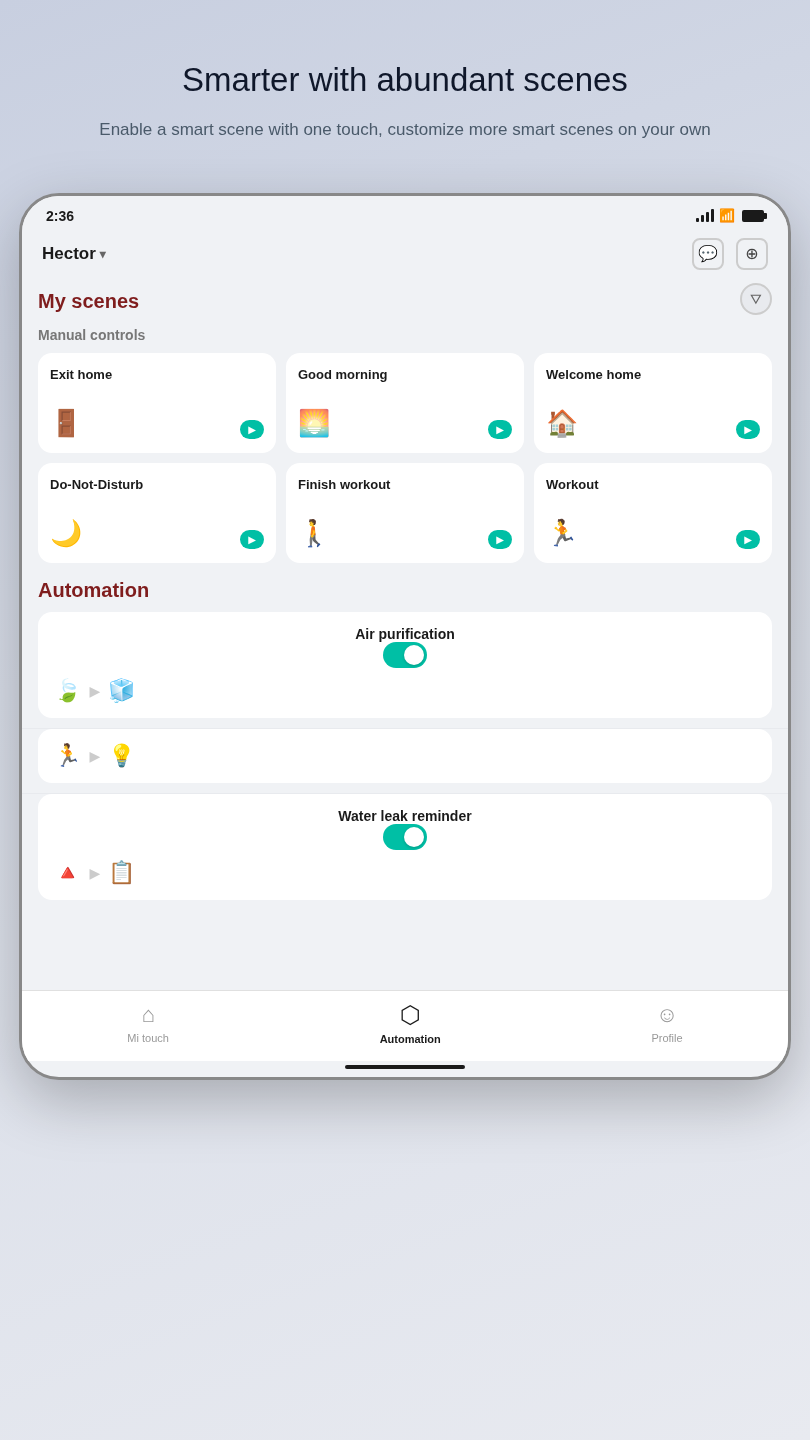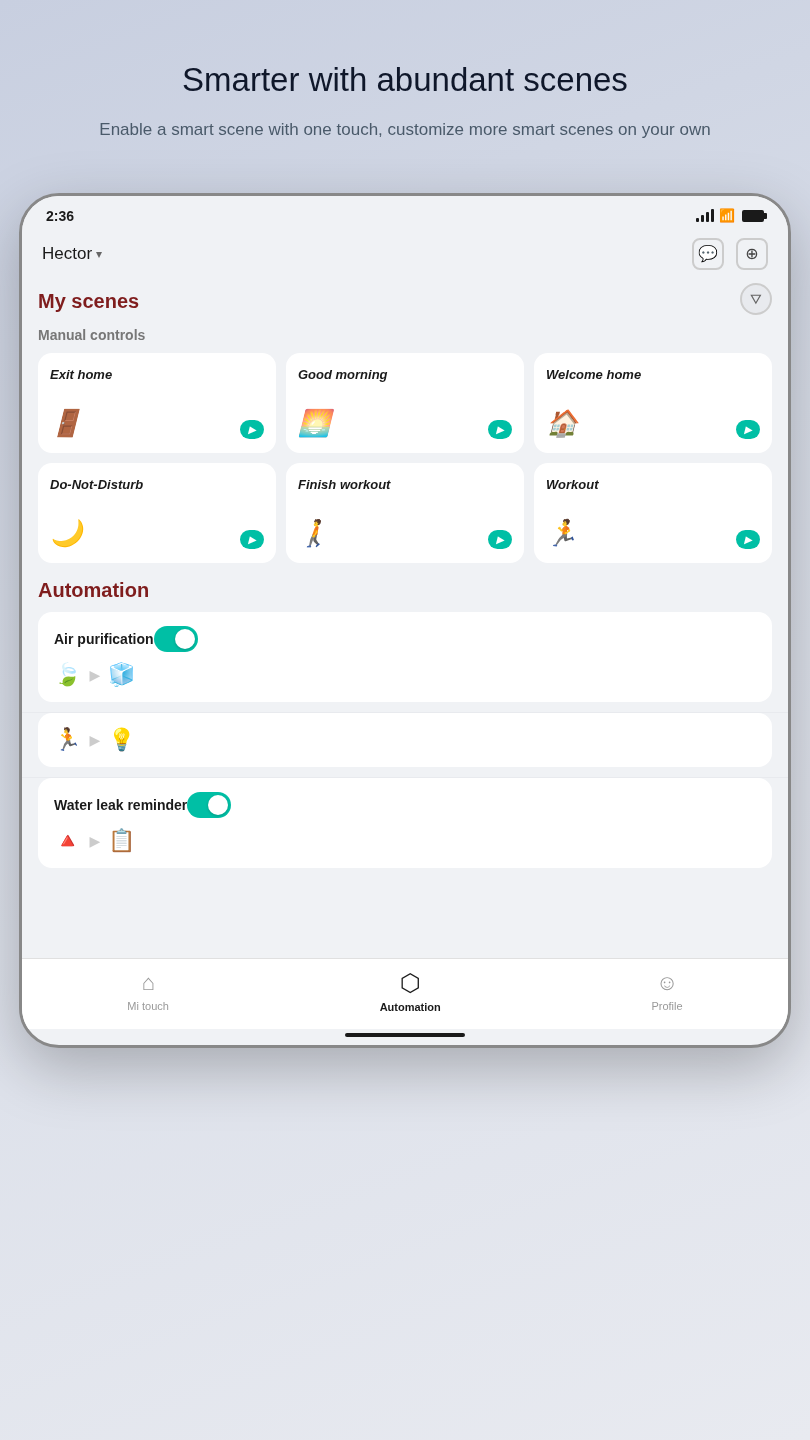--- a/index.html
+++ b/index.html
@@ -109,21 +109,21 @@
       justify-content: space-between;
       align-items: center;
       padding: 8px 20px 12px;
     }
 
     .user-selector {
       display: flex;
       align-items: center;
       gap: 4px;
       font-size: 17px;
-      font-weight: 400;
+      font-weight: 700;
       color: #1a1a1a;
     }
 
     .user-selector .chevron {
       font-size: 12px;
       color: #666;
     }
 
     .header-icons {
       display: flex;
@@ -193,21 +193,20 @@
     }
 
     .scene-card {
       background: white;
       border-radius: 14px;
       padding: 14px 12px;
       display: flex;
       flex-direction: column;
       cursor: pointer;
       min-height: 100px;
-      font-style: italic;
     }
 
     .scene-card-label {
       font-size: 13px;
       font-weight: 600;
       color: #1a1a1a;
       margin-bottom: 16px;
       line-height: 1.3;
     }
 
@@ -244,23 +243,24 @@
 
     .automation-item {
       background: white;
       border-radius: 14px;
       padding: 14px 16px;
       margin-bottom: 10px;
     }
 
     .automation-header {
       display: flex;
-      justify-content: flex-start;
+      justify-content: flex-end;
       align-items: center;
       margin-bottom: 10px;
+      flex-direction: column;
     }
 
     .automation-label {
       font-size: 14px;
       font-weight: 600;
       color: #1a1a1a;
     }
 
     .toggle {
       width: 44px;

